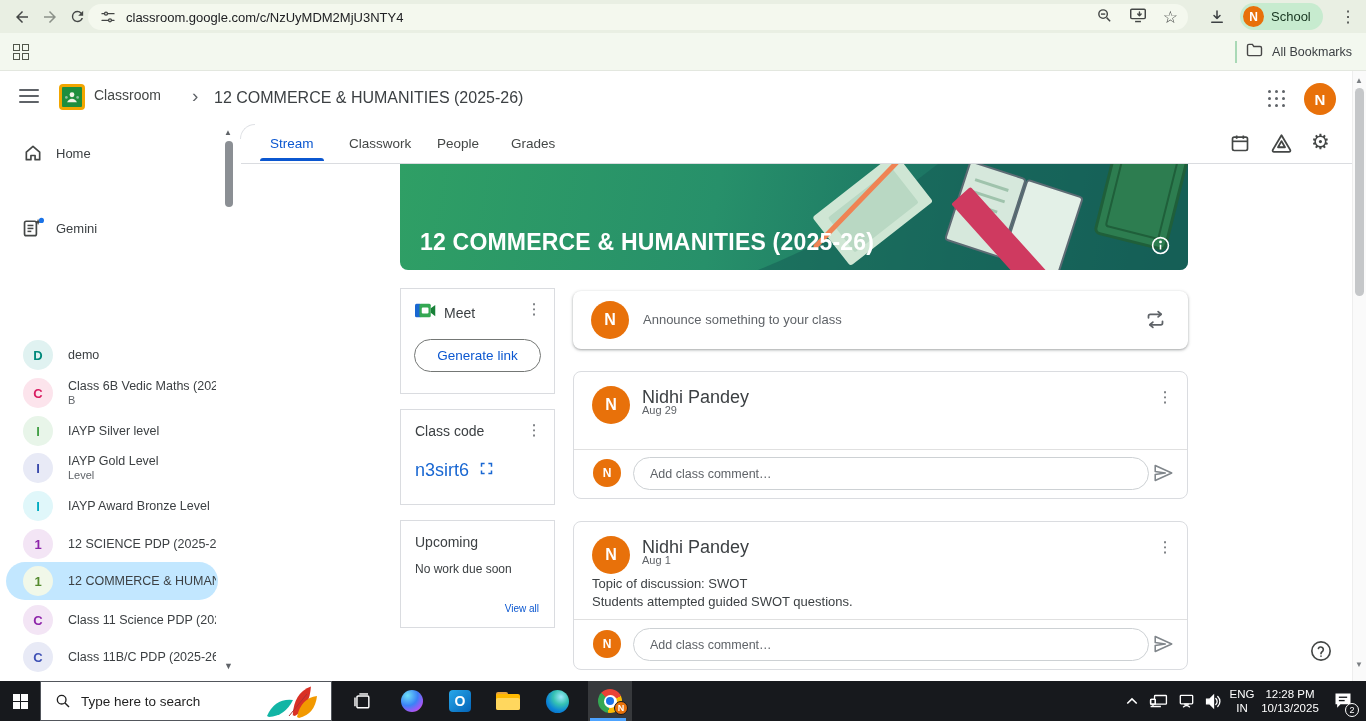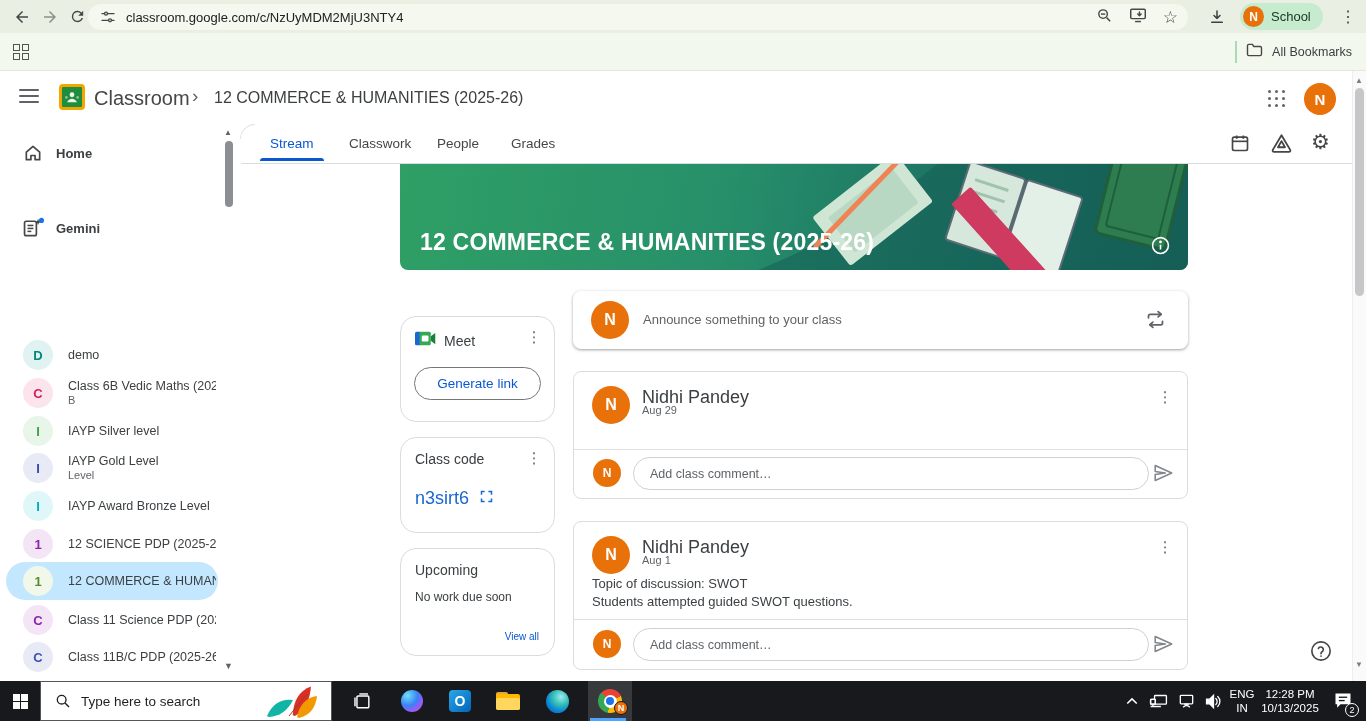--- a/index.html
+++ b/index.html
@@ -27,31 +27,31 @@
   .grid4 span { border:1.5px solid #51564b; background:#f3f8ef; }
   .bk-right { position:absolute; right:14px; top:0; height:38px; display:flex; align-items:center; gap:9px; }
   .bk-div { width:2px; height:22px; background:#a9d9b6; }
   .bk-label { font-size:12.5px; color:#3c4043; }
 
   
   .gc-header { position:absolute; left:0; top:71px; width:1366px; height:52px; background:#fff; }
   .hamburger { position:absolute; left:19px; top:89px; width:20px; height:14px; display:flex; flex-direction:column; justify-content:space-between; }
   .hamburger span { height:2px; background:#5f6368; border-radius:1px; }
   .gc-logo { position:absolute; left:59px; top:84px; width:26px; height:26px; background:#1e8e3e; border:3px solid #f2a600; border-radius:4px; display:flex; align-items:center; justify-content:center; }
-  .gc-app { position:absolute; left:94px; top:87px; font-size:20px; color:#444746; }
+  .gc-app { position:absolute; left:94px; top:87px; font-size:14px; color:#444746; }
   .bc-sep { position:absolute; left:192px; top:85px; font-size:19px; color:#5f6368; }
   .gc-title { position:absolute; left:214px; top:89px; font-size:16px; color:#3c4043; }
   .apps-grid { position:absolute; left:1268px; top:90px; width:18px; height:18px; display:grid; grid-template-columns:repeat(3,4px); grid-template-rows:repeat(3,4px); gap:3px; }
   .apps-grid span { width:3.4px; height:3.4px; border-radius:50%; background:#5f6368; }
   .gc-avatar { position:absolute; left:1304px; top:83px; width:32px; height:32px; border-radius:50%; background:#e8710a; color:#fff; font-size:15px; font-weight:bold; display:flex; align-items:center; justify-content:center; }
 
   
   .side-item { position:absolute; display:flex; align-items:center; height:32px; left:0; width:222px; }
   .side-item .ic { position:absolute; left:22px; width:22px; height:22px; display:flex; align-items:center; justify-content:center; color:#444746; }
-  .side-item .lbl { position:absolute; left:56px; font-size:13px; color:#3c4043; font-weight:700; }
+  .side-item .lbl { position:absolute; left:56px; font-size:13px; color:#3c4043; font-weight:400; }
   .chev-up { position:absolute; left:188px; }
   .s-item { position:absolute; left:6px; width:212px; height:38px; display:flex; align-items:center; border-radius:20px; }
   .s-item.selected { background:#c2e7ff; }
   .s-avatar { position:absolute; left:17px; width:30px; height:30px; border-radius:50%; font-size:13px; font-weight:bold; display:flex; align-items:center; justify-content:center; }
   .s-txt { position:absolute; left:62px; display:flex; flex-direction:column; width:148px; }
   .s-title { font-size:12.5px; font-weight:500; color:#3c4043; line-height:15px; white-space:nowrap; overflow:hidden; }
   .s-sub { font-size:11px; color:#5f6368; line-height:13px; }
   .s-sub:empty { display:none; }
   .side-scroll-up { position:absolute; left:224px; top:128px; font-size:8px; color:#5f6368; }
   .side-scroll-thumb { position:absolute; left:225px; top:141px; width:8px; height:66px; background:#8b8f94; border-radius:4px; }
@@ -66,21 +66,21 @@
   .head-ic { position:absolute; color:#444746; }
   .gear-glyph { font-size:21px; line-height:1; }
 
   
   .banner { position:absolute; left:400px; top:164px; width:788px; height:106px; border-radius:0 0 8px 8px; overflow:hidden;
             background:linear-gradient(100deg,#2f9f65 0%,#27906a 40%,#1b7263 70%,#145e57 100%); }
   .banner-title { position:absolute; left:20px; bottom:14px; color:#fff; font-size:23px; font-weight:bold; letter-spacing:.2px; }
   .banner-info { position:absolute; right:18px; bottom:11px; }
 
   
-  .card { position:absolute; left:400px; width:155px; background:#fff; border:1px solid #dadce0; border-radius:16px;margin-top:28px; }
+  .card { position:absolute; left:400px; width:155px; background:#fff; border:1px solid #dadce0; border-radius:0; }
   .card-head { position:absolute; left:14px; top:13px; display:flex; align-items:center; gap:8px; }
   .card-title { font-size:14px; color:#3c4043; font-weight:500; }
   .kebab { position:absolute; right:10px; top:11px; font-size:15px; color:#5f6368; width:20px; text-align:center; }
   .gen-btn { position:absolute; left:13px; top:50px; width:127px; height:33px; border:1px solid #747775; border-radius:17px; background:#fff;
              color:#0b57d0; font-size:13.5px; font-weight:500; display:flex; align-items:center; justify-content:center; font-family:inherit; }
   .code-row { position:absolute; left:14px; top:50px; display:flex; align-items:center; gap:10px; }
   .code-txt { font-size:18px; font-weight:500; color:#1967d2; }
   .upc-body { position:absolute; left:14px; top:41px; font-size:12px; color:#3c4043; }
   .upc-link { position:absolute; right:15px; bottom:13px; font-size:10px; font-weight:500; color:#0b57d0; }
 

